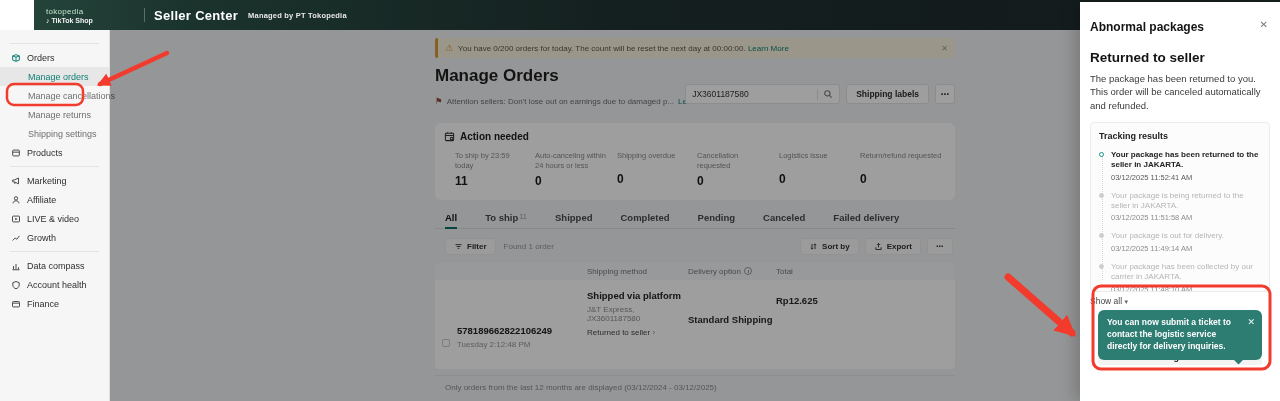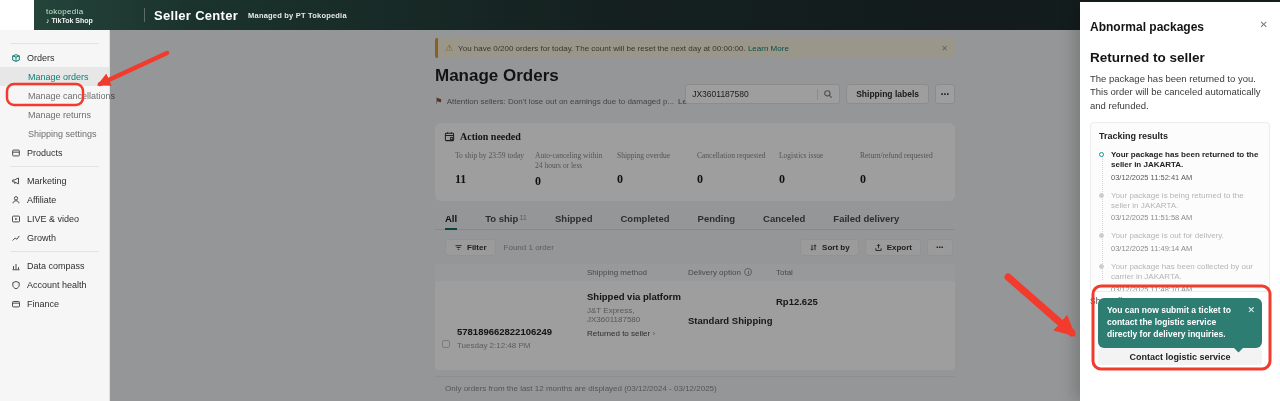--- a/index.html
+++ b/index.html
@@ -52,21 +52,21 @@
   .search-box { width:155px; height:20px; background:#fff; border:1px solid #e2e2e2;
     border-radius:3px; display:flex; align-items:center; padding:0 6px; }
   .search-box input { border:0; outline:0; width:118px; font-size:8.5px; color:#333;
     font-family:inherit; background:transparent; }
   .search-box .sdiv { width:1px; height:11px; background:#e3e3e3; margin:0 5px 0 auto; }
   .btn { height:20px; background:#fff; border:1px solid #e2e2e2; border-radius:3px;
     font-size:8.5px; font-weight:bold; color:#2d2d2d; display:inline-flex; align-items:center;
     justify-content:center; padding:0 9px; cursor:pointer; white-space:nowrap; }
   .btn.icon-only { width:20px; padding:0; }
 
-  .card { background:#fff; border-radius:6px;font-family:Liberation Serif, serif; }
+  .card { background:#fff; border-radius:6px; }
   .action-card { margin-top:11px; padding:8px 0 12px 0; }
   .ac-head { display:flex; align-items:center; gap:5px; padding-left:9px;
     font-size:10px; font-weight:bold; color:#222; }
   .ac-head .ic { color:#333; display:inline-flex; }
   .stats { display:flex; margin-top:9px; padding-left:20px; }
   .stat { padding-right:8px; }
   .stat .lab { font-size:7.5px; color:#8a8a8a; line-height:1.3; min-height:18px; }
   .stat .val { font-size:12px; font-weight:bold; color:#1b1b1b; margin-top:3px; }
   .stat:nth-child(1){width:80px}.stat:nth-child(2){width:82px}.stat:nth-child(3){width:80px}
   .stat:nth-child(4){width:82px}.stat:nth-child(5){width:81px}.stat:nth-child(6){width:90px}
@@ -134,21 +134,21 @@
   .ev { position:relative; padding-left:12px; margin-bottom:9px; }
   .ev .dot { position:absolute; left:0; top:2px; width:5px; height:5px; border-radius:50%;
     background:#cdcdcd; border:1px solid #cdcdcd; }
   .ev.active .dot { background:#fff; border:1.5px solid #19978a; width:5px; height:5px; }
   .ev .etxt { font-size:8px; line-height:1.3; color:#b5b5b5; }
   .ev.active .etxt { color:#232323; font-weight:bold; }
   .ev .etime { font-size:7.5px; color:#8c8c8c; margin-top:2px; }
   .ev.active .etime { color:#5a5a5a; }
   .show-all { font-size:8.5px; color:#454545; margin-top:4px; cursor:pointer; }
   .show-all .caret { font-size:7px; color:#666; }
-  .tooltip { position:absolute; left:18px; top:296px; width:164px; background:#2e7d73;
+  .tooltip { position:absolute; left:18px; top:308px; width:164px; background:#2e7d73;
     border-radius:6px; padding:7px 18px 7px 9px; color:#fff; z-index:5; }
   .tooltip .ttxt { font-size:8.5px; font-weight:bold; line-height:1.4; }
   .tooltip .tclose { position:absolute; right:7px; top:7px; font-size:9px; color:#eafaf7;
     cursor:pointer; }
   .tooltip .caret { position:absolute; right:20px; bottom:-3px; width:7px; height:7px;
     background:#2e7d73; transform:rotate(45deg); }
   .cta { position:absolute; left:18px; top:346px; width:164px; height:17px; background:#f3f3f3;
     border-radius:3px; display:flex; align-items:center; justify-content:center;
     font-size:9px; font-weight:bold; color:#1f1f1f; cursor:pointer; }
 

